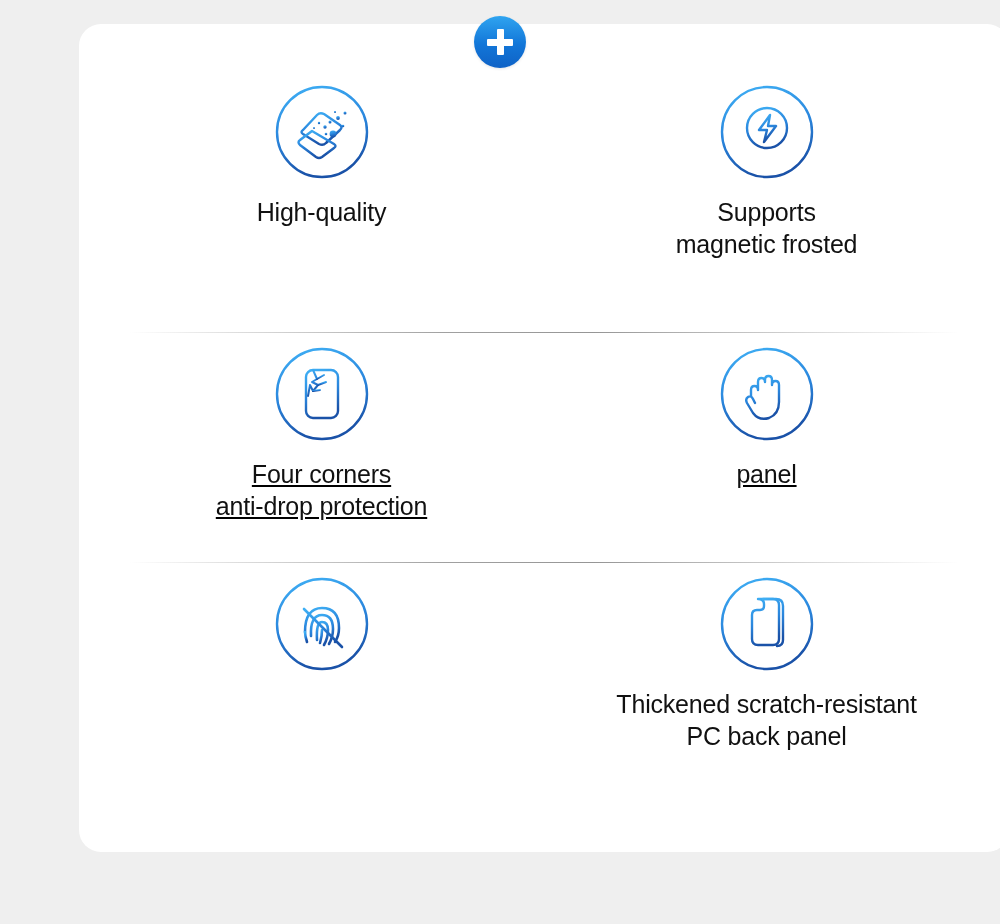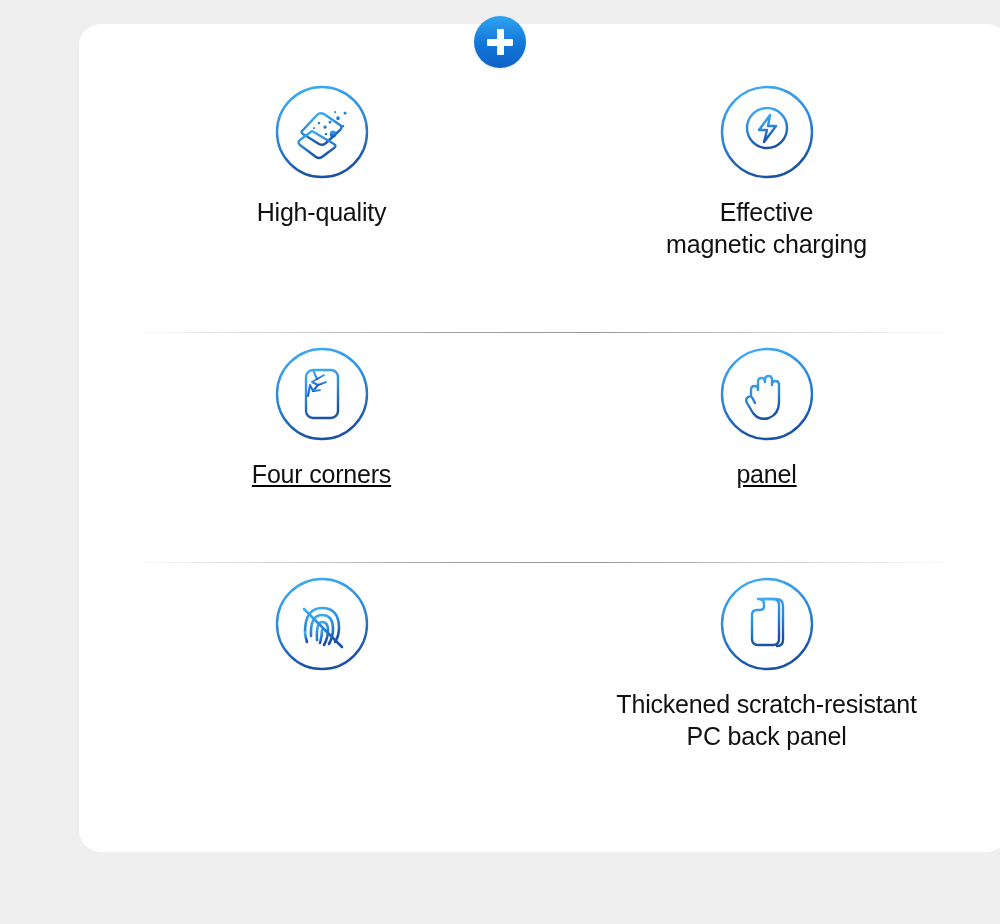--- a/index.html
+++ b/index.html
@@ -151,22 +151,22 @@
                 <stop offset="55%" stop-color="#2a86dd"></stop>
                 <stop offset="100%" stop-color="#1a52a8"></stop>
               </linearGradient>
             </defs>
             <circle cx="50" cy="50" r="45" fill="none" stroke="url(#g2)" stroke-width="2.4"></circle>
             <circle cx="50" cy="46" r="20" fill="none" stroke="url(#g2)" stroke-width="2.4"></circle>
             <path d="M53 33 L42 48 L50 48 L47 60 L59 44 L51 44 Z" fill="none" stroke="url(#g2)" stroke-width="2.4" stroke-linejoin="round"></path>
             <line x1="50" y1="71" x2="50" y2="80" stroke="url(#g2)" stroke-width="2.4" stroke-linecap="round"></line>
           </svg>
           <div class="label">
-            <span>Effective</span>
-            <span class="l2">magnetic charging</span>
+            <span>Supports</span>
+            <span class="l2">magnetic frosted</span>
           </div>
         </div>
 
       </div>
 
       <div class="row row-2">
 
         <div class="cell col-left">
           <svg class="icon-circle" viewBox="0 0 100 100">
             <defs>
@@ -180,20 +180,21 @@
             <rect x="34" y="26" width="32" height="48" rx="7" ry="7" fill="none" stroke="url(#g3)" stroke-width="2.4"></rect>
             <g fill="none" stroke="url(#g3)" stroke-width="2.0" stroke-linejoin="round" stroke-linecap="round">
               <path d="M41 26 L45 35 L40 38 L46 41 L41 47 L38 41 L36 52"></path>
               <path d="M45 35 L52 31"></path>
               <path d="M46 41 L54 38"></path>
               <path d="M41 47 L48 46"></path>
             </g>
           </svg>
           <div class="label">
             <span>Four corners</span>
+            <span class="l2">anti-drop protection</span>
           </div>
         </div>
 
         <div class="cell col-right">
           <svg class="icon-circle" viewBox="0 0 100 100">
             <defs>
               <linearGradient id="g4" x1="0" y1="0" x2="0.25" y2="1">
                 <stop offset="0%" stop-color="#3fb0f5"></stop>
                 <stop offset="55%" stop-color="#2a86dd"></stop>
                 <stop offset="100%" stop-color="#1a52a8"></stop>

